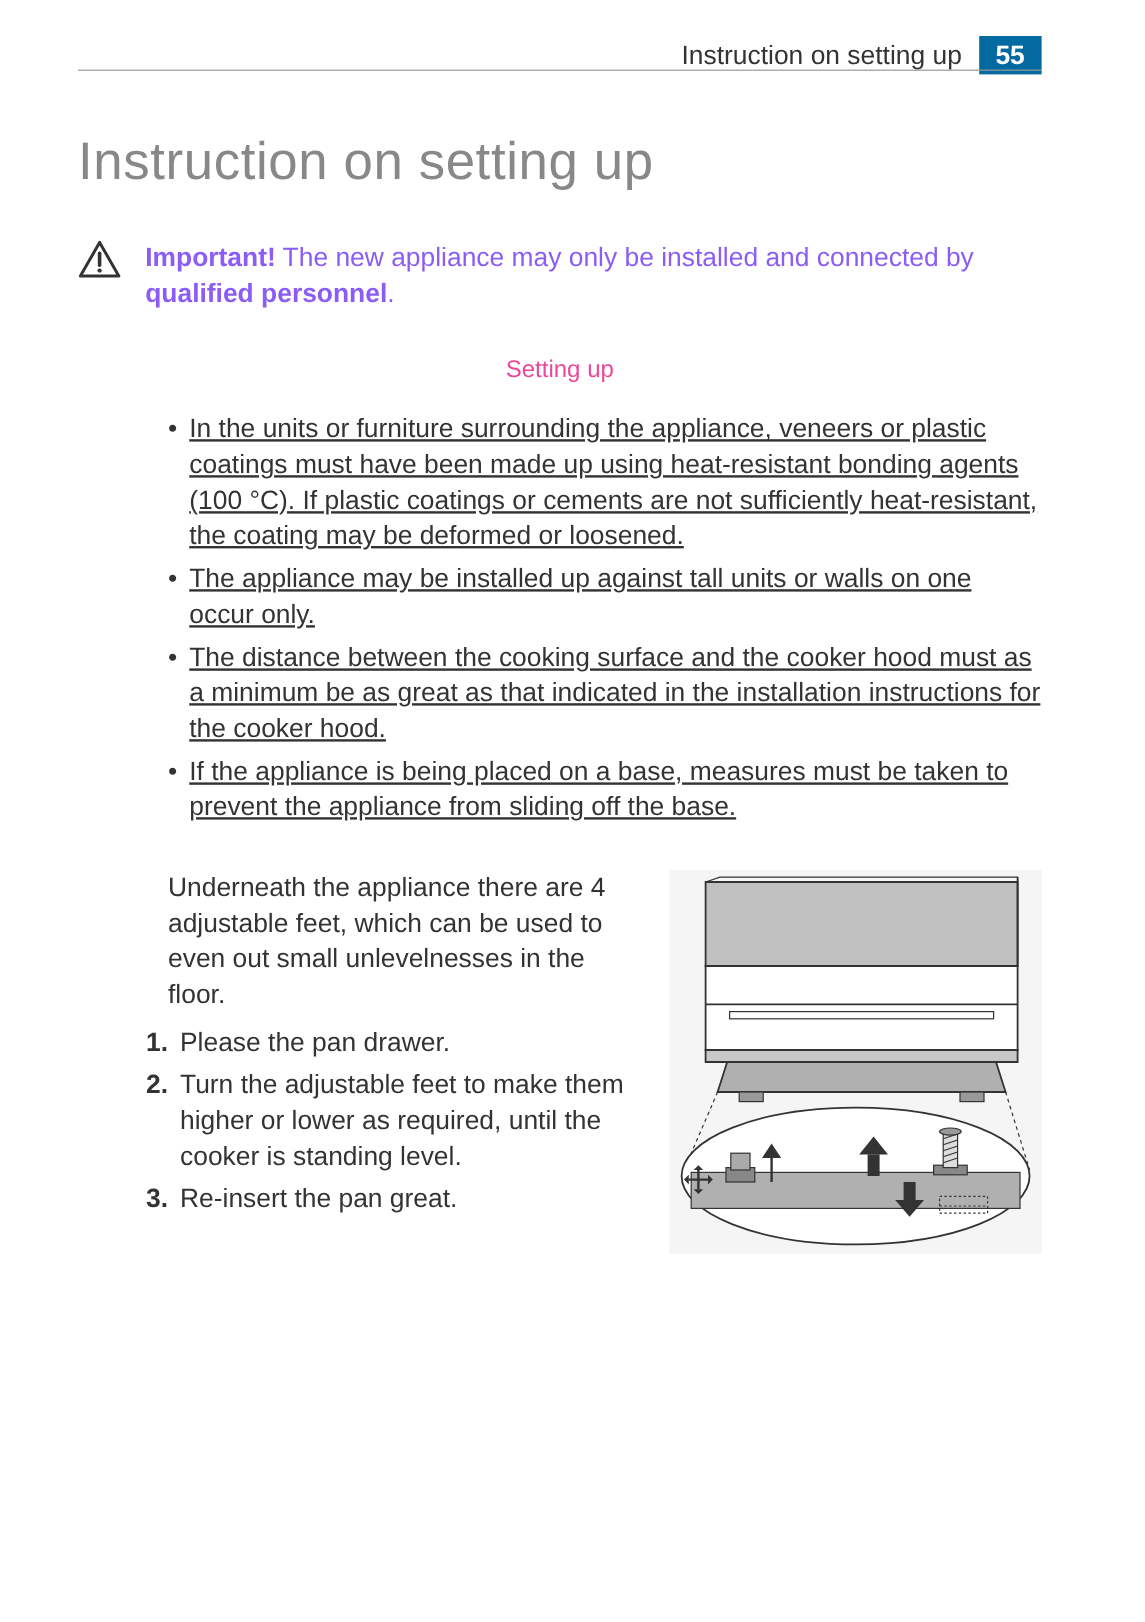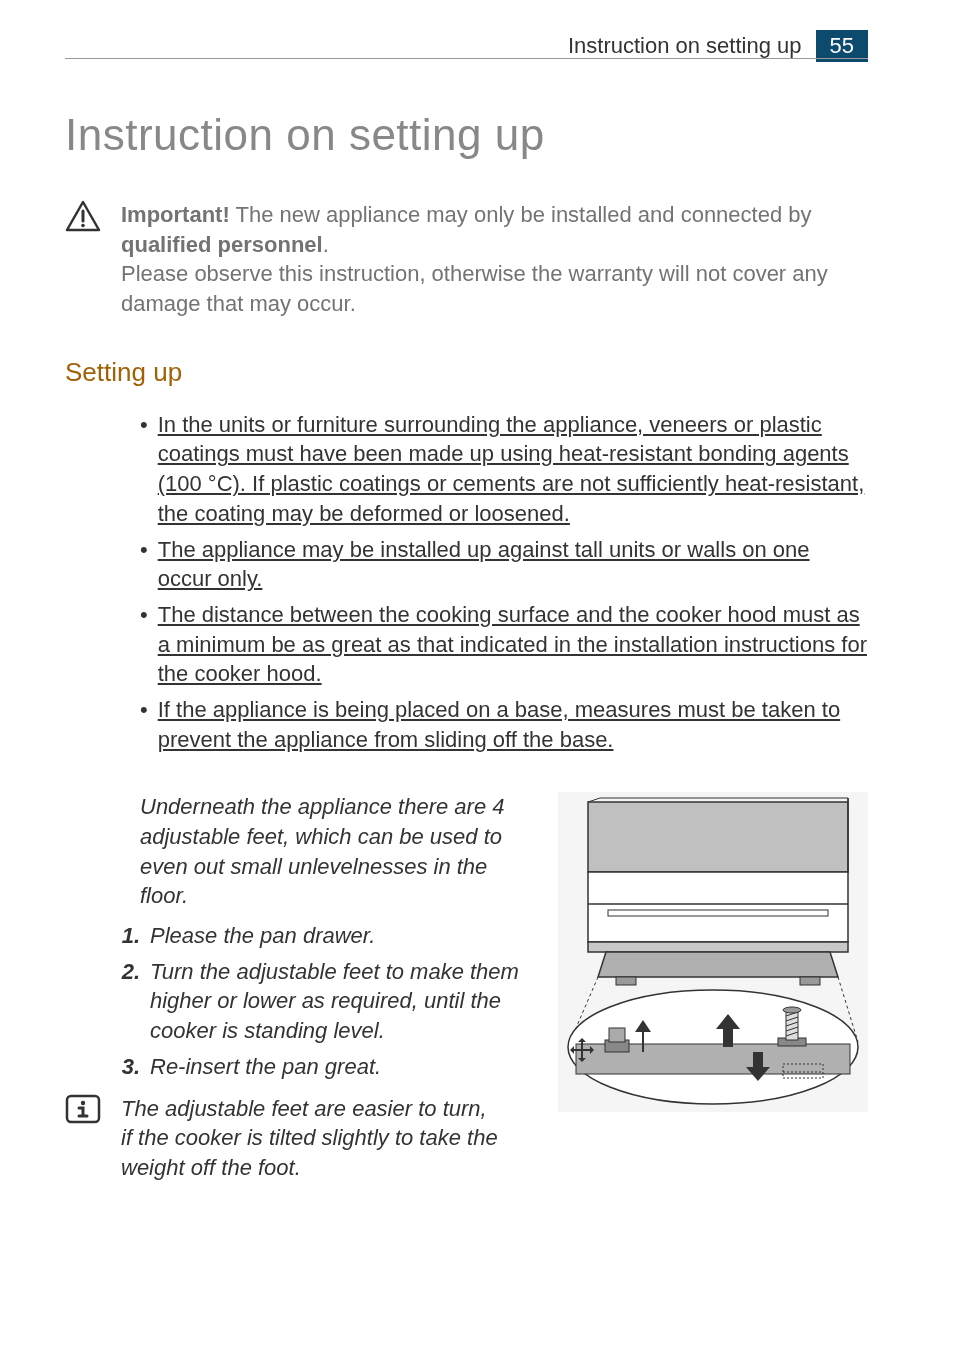--- a/index.html
+++ b/index.html
@@ -29,25 +29,25 @@
       display: flex;
       align-items: center;
       gap: 14px;
     }
     .header-text {
       font-size: 22px;
       color: #333;
       font-weight: 300;
     }
     .page-num-box {
-      background: #0c4a6e;
+      background: #0369a1;
       color: #fff;
       padding: 3px 14px;
       font-size: 22px;
-      font-weight: 400;
+      font-weight: 700;
     }
     .content {
       position: absolute;
       top: 110px;
       left: 65px;
       right: 86px;
     }
     h1 {
       font-size: 44px;
       font-weight: 300;
@@ -66,31 +66,32 @@
       height: 32px;
     }
     .info-icon {
       flex-shrink: 0;
       width: 36px;
       height: 30px;
     }
     .warning-text {
       font-size: 22px;
       line-height: 1.35;
-      color: #737373;
+      color: #8b5cf6;
       flex: 1;
     }
     .warning-text .bold {
       font-weight: bold;
     }
     h2 {
-      font-size: 26px;
+      font-size: 20px;
       font-weight: 300;
-      color: #a16207;
+      color: #ec4899;
       margin-bottom: 22px;
+      text-align: center;
     }
     .bullet-list {
       margin-left: 75px;
       margin-bottom: 38px;
     }
     .bullet-item {
       display: flex;
       gap: 10px;
       font-size: 22px;
       line-height: 1.35;
@@ -98,21 +99,20 @@
     }
     .bullet {
       flex-shrink: 0;
     }
     .bullet-content {
       flex: 1;
       text-decoration: underline;
     }
     .leveling-section {
       position: relative;
-      font-style: italic;
     }
     .leveling-text {
       width: 470px;
     }
     .intro-text {
       margin-left: 75px;
       font-size: 22px;
       line-height: 1.35;
       margin-bottom: 10px;
     }
@@ -170,21 +170,20 @@
   <div class="warning-block">
     <div class="warning-icon">
       <svg viewBox="0 0 36 32" width="36" height="32">
         <path d="M18 2 L34 30 L2 30 Z" fill="none" stroke="#333" stroke-width="2.5" stroke-linejoin="round"></path>
         <line x1="18" y1="11" x2="18" y2="21" stroke="#333" stroke-width="3" stroke-linecap="round"></line>
         <circle cx="18" cy="25.5" r="1.8" fill="#333"></circle>
       </svg>
     </div>
     <div class="warning-text">
       <span class="bold">Important!</span><span> The new appliance may only be installed and connected by </span><span class="bold">qualified personnel</span><span>.</span><br>
-      <span>Please observe this instruction, otherwise the warranty will not cover any damage that may occur.</span>
     </div>
   </div>
 
   <h2>Setting up</h2>
   <div class="bullet-list">
     <div class="bullet-item">
       <span class="bullet">•</span>
       <span class="bullet-content">In the units or furniture surrounding the appliance, veneers or plastic coatings must have been made up using heat-resistant bonding agents (100 °C). If plastic coatings or cements are not sufficiently heat-resistant, the coating may be deformed or loosened.</span>
     </div>
     <div class="bullet-item">
@@ -211,30 +210,20 @@
         </div>
         <div class="numbered-item">
           <span class="num">2.</span>
           <span class="num-content">Turn the adjustable feet to make them higher or lower as required, until the cooker is standing level.</span>
         </div>
         <div class="numbered-item">
           <span class="num">3.</span>
           <span class="num-content">Re-insert the pan great.</span>
         </div>
       </div>
-      <div class="info-block">
-        <div class="info-icon">
-          <svg viewBox="0 0 36 30" width="36" height="30">
-            <rect x="2" y="2" width="32" height="26" rx="4" fill="none" stroke="#333" stroke-width="2.5"></rect>
-            <circle cx="18" cy="9" r="2.2" fill="#333"></circle>
-            <path d="M14 14 L18 14 L18 22 M14 22 L22 22" fill="none" stroke="#333" stroke-width="3" stroke-linecap="round"></path>
-          </svg>
-        </div>
-        <div class="info-text">The adjustable feet are easier to turn, if the cooker is tilted slightly to take the weight off the foot.</div>
-      </div>
     </div>
     <div class="diagram">
       <svg viewBox="0 0 310 320" width="310" height="320">
 
         <path d="M 30 10 L 290 10 L 290 80 L 30 80 Z" fill="#c0c0c0" stroke="#333" stroke-width="1.5"></path>
         <path d="M 30 10 L 42 6 L 290 6 L 290 10" fill="none" stroke="#333" stroke-width="1"></path>
         <line x1="290" y1="6" x2="290" y2="80" stroke="#333" stroke-width="1.5"></line>
 
         <path d="M 30 80 L 290 80 L 290 150 L 30 150 Z" fill="#fff" stroke="#333" stroke-width="1.5"></path>
         <line x1="30" y1="112" x2="290" y2="112" stroke="#333" stroke-width="1.5"></line>

